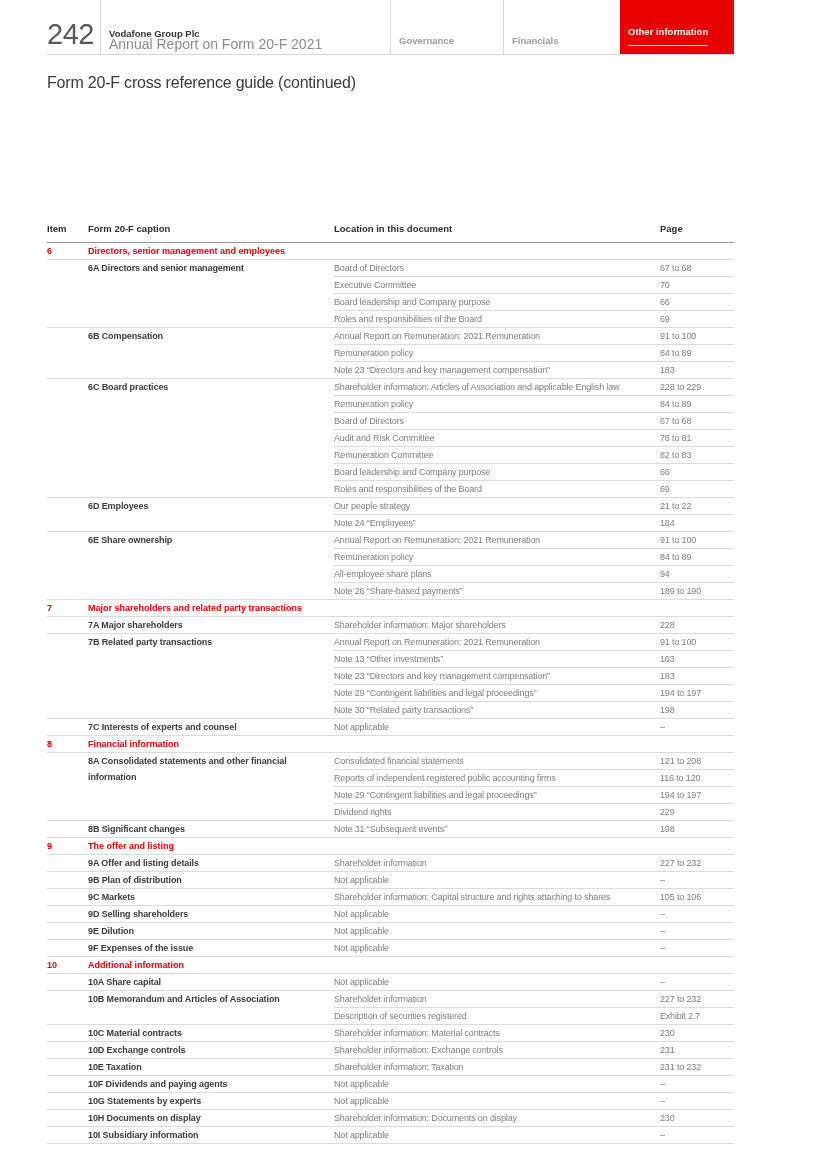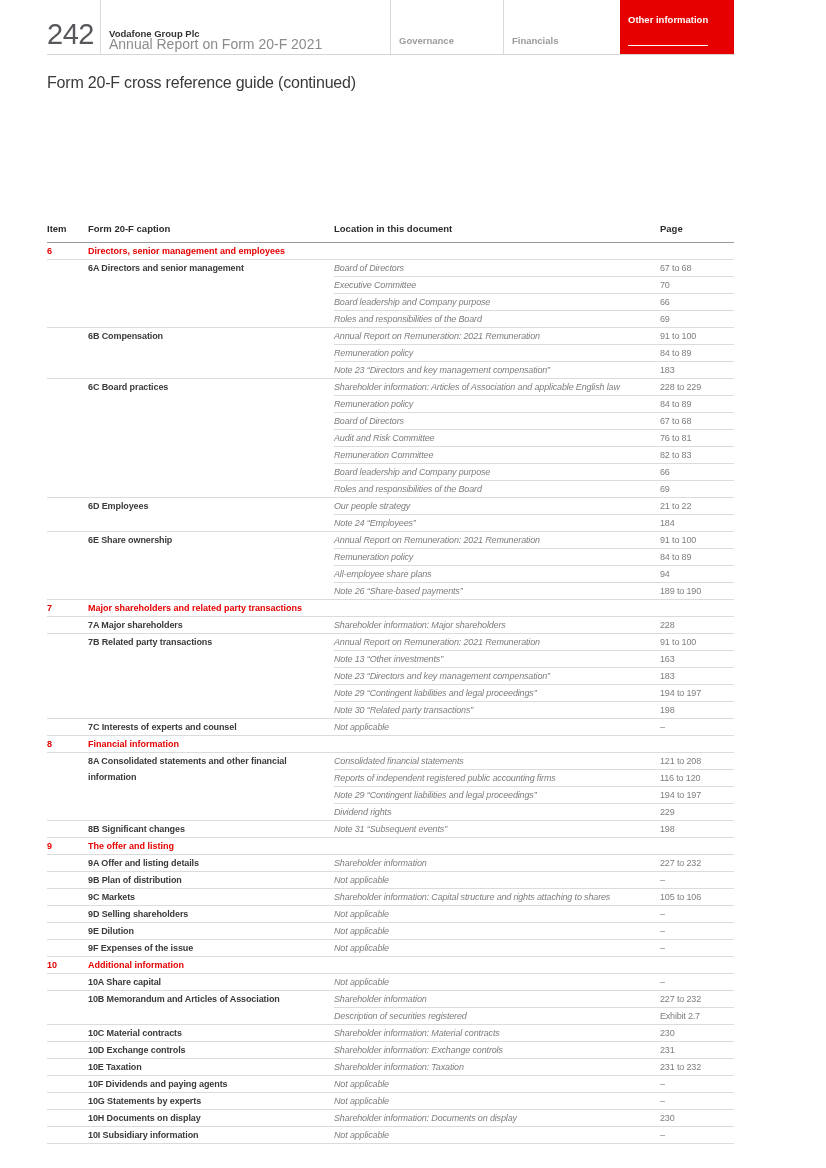--- a/index.html
+++ b/index.html
@@ -22,21 +22,21 @@
   }
   .brand { position:absolute; left:109px; top:28px; }
   .brand-name { font-size:9.5px; line-height:11px; font-weight:bold; color:#333; }
   .brand-sub  { font-size:14px; line-height:11px; color:#8b8b8b; }
   .tab {
     position:absolute; top:0; height:54px; border-left:1px solid #d9d9d9;
     padding:0 0 8px 8px; display:flex; align-items:flex-end;
   }
   .tab-label { font-size:9.5px; font-weight:bold; color:#9b9b9b; }
   .tab.active { background:var(--accent); border-left:none; }
-  .tab.active .tab-label { color:#fff; border-bottom:1px solid #fff; padding-bottom:20px; }
+  .tab.active .tab-label { color:#fff; border-bottom:1px solid #fff; padding-bottom:8px; }
 
   
   .doc-title {
     position:absolute; left:47px; top:74px; font-size:16px; font-weight:normal;
     color:#3a3a3a; letter-spacing:-0.2px;
   }
 
   
   table.xref {
     position:absolute; left:47px; top:222px; width:687px;
@@ -52,21 +52,21 @@
   }
   td.item-cell { color:var(--accent); font-weight:bold; font-size:9.5px; }
   td.section-title-cell { color:var(--accent); font-weight:bold; font-size:9.5px; }
   td.caption-cell {
     font-weight:bold; color:#3a3a3a; font-size:9.3px; padding-right:4px;
     letter-spacing:-0.1px;
   }
   td.location-cell, td.page-cell {
     color:#7e7e7e; letter-spacing:-0.15px; white-space:nowrap;
   }
-  td.location-cell { padding-right:8px;font-style:italic; }
+  td.location-cell { padding-right:8px; }
   td.page-large { font-size:11.5px; letter-spacing:-0.2px; }
   td.tbl-end { border-bottom:2px solid #a0a0a0; }
 </style>
 </head>
 <body>
 
 <div class="page">
 
   <div class="hdr">
     <div class="page-num">242</div>

